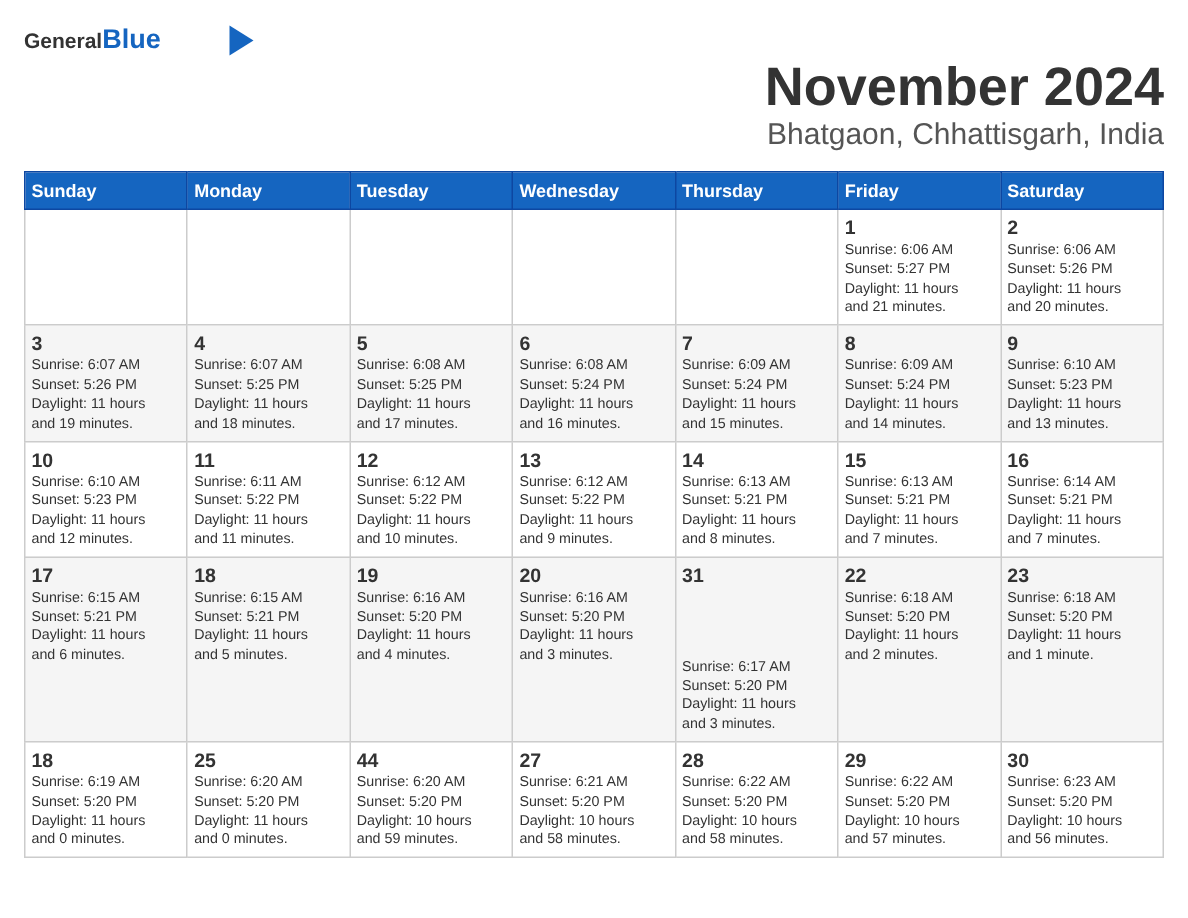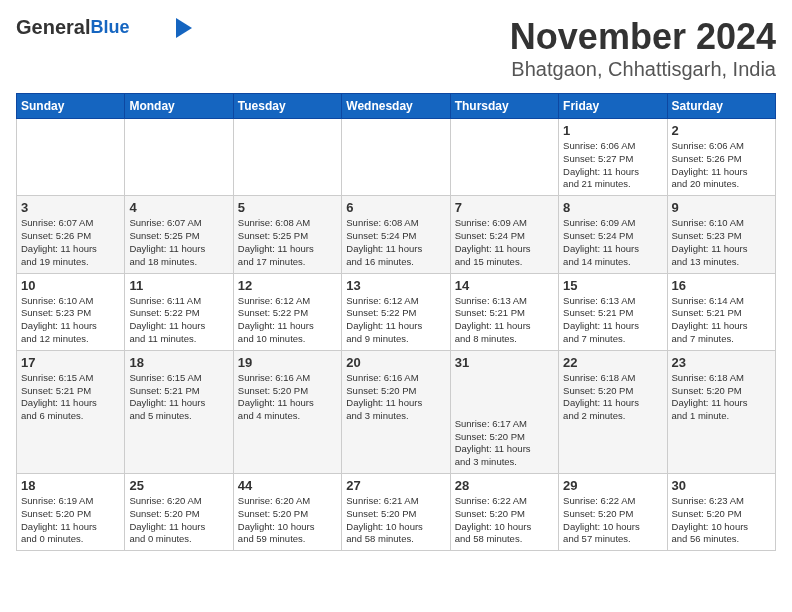--- a/index.html
+++ b/index.html
@@ -19,21 +19,21 @@
     .logo {
       display: flex;
       flex-direction: column;
       align-items: flex-start;
     }
     .logo-text {
       display: flex;
       align-items: center;
     }
     .logo-general {
-      font-size: 20px;
+      font-size: 14px;
       font-weight: bold;
       color: #333;
     }
     .logo-blue {
       font-size: 18px;
       font-weight: bold;
       color: #1565c0;
     }
     .logo-arrow {
       width: 0;
@@ -43,20 +43,21 @@
       border-left: 16px solid #1565c0;
       margin-left: 2px;
     }
     .title-block {
       text-align: right;
     }
     .month-title {
       font-size: 36px;
       font-weight: bold;
       color: #333;
+      margin-top: 21px;
     }
     .location {
       font-size: 20px;
       color: #555;
     }
     .calendar {
       width: 100%;
       border-collapse: collapse;
       border: 1px solid #ccc;
     }

